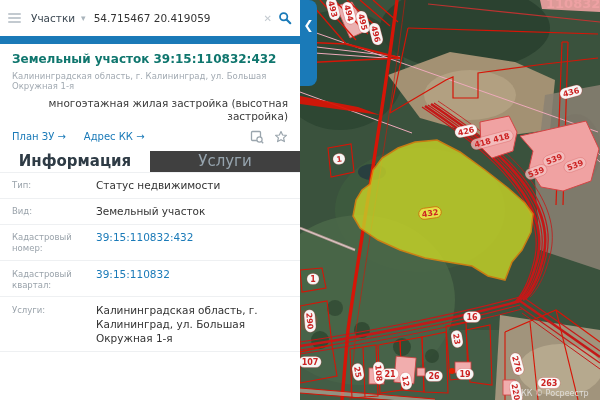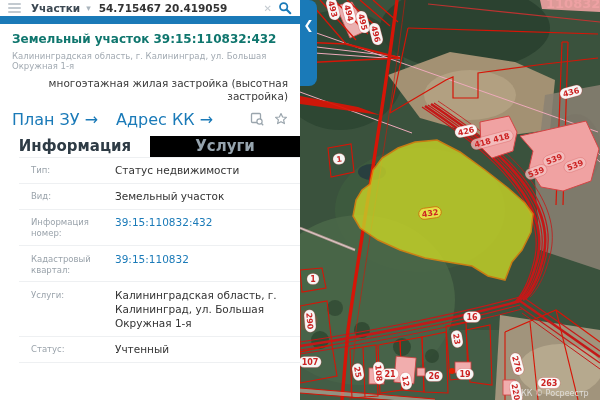--- a/index.html
+++ b/index.html
@@ -1,40 +1,40 @@
 <!DOCTYPE html>
 <html><head>
 <meta charset="utf-8">
 <style>
   html,body{margin:0;padding:0;background:#888;}
   .app{width:600px;height:400px;display:flex;overflow:hidden;position:relative;
        font-family:"DejaVu Sans","Liberation Sans",sans-serif;background:#fff;}
   
   .sidebar{width:300px;height:400px;background:#fff;display:flex;flex-direction:column;overflow:hidden;flex:none;}
-  .searchbar{height:16px;display:flex;align-items:center;padding:0 8px;gap:6px;background:#fff;font-weight:bold;}
+  .searchbar{height:36px;display:flex;align-items:center;padding:0 8px;gap:6px;background:#fff;}
   .burger{display:flex;flex-direction:column;gap:2px;cursor:pointer;}
   .burger span{display:block;width:13px;height:2px;background:#c3cad0;border-radius:1px;}
   .cat{font-size:10.5px;color:#3c4852;margin-left:4px;}
   .chev{font-size:9px;color:#aab4bc;margin-right:2px;}
   .query{font-size:10.5px;color:#333;flex:1;white-space:nowrap;overflow:hidden;}
   .clear{font-size:10px;color:#c3cad0;}
   .mag{width:14px;height:14px;}
   .bluebar{height:8px;background:#1a7ab8;}
   .hdr{padding:8px 12px 7px 12px;}
   .title{font-size:12px;font-weight:bold;color:#0f766e;line-height:1.25;}
   .sub{font-size:8.5px;color:#a2aab2;margin-top:4px;line-height:1.2;}
   .usage{font-size:10.5px;color:#3a3a3a;margin-top:6px;line-height:1.2;text-align:right;}
   .linksrow{display:flex;align-items:center;margin-top:7px;}
-  .plink{font-size:16px;color:#1a7ab8;margin-right:18px;cursor:pointer;text-decoration:none;}
+  .plink{font-size:10px;color:#1a7ab8;margin-right:18px;cursor:pointer;text-decoration:none;}
   .hicons{margin-left:auto;display:flex;gap:10px;align-items:center;}
   .tabs{display:flex;height:21px;flex:none;}
   .tab{flex:1;display:flex;align-items:center;justify-content:center;font-size:15px;cursor:pointer;}
   .tab.active{background:#fff;color:#2e3b45;font-weight:bold;}
-  .tab.inactive{background:#000000;color:#96a4ae;font-weight:bold;}
-  .rows{flex:1;overflow:hidden;margin-left:19px;}
+  .tab.inactive{background:#404040;color:#96a4ae;}
+  .rows{flex:1;overflow:hidden;}
   .row{display:flex;padding:5.5px 0;border-top:1px solid #eef0f2;}
   .rlabel{width:96px;flex:none;padding-left:12px;box-sizing:border-box;font-size:8.5px;color:#9aa3ab;line-height:1.3;padding-top:2px;}
   .rvalue{width:182px;font-size:10.5px;color:#333;line-height:1.35;}
   .rvalue.link{color:#1a7ab8;cursor:pointer;}
   
   .map{width:300px;height:400px;position:relative;flex:none;overflow:hidden;background:#3a523d;}
   .collapse-btn{position:absolute;left:0;top:0;width:17px;height:86px;background:#1a7ab8;
       border-radius:0 8px 8px 0;z-index:5;display:flex;justify-content:center;cursor:pointer;}
   .collapse-btn .c{color:#fff;font-size:12px;font-weight:bold;margin-top:18px;}
   svg text{font-family:"DejaVu Sans",sans-serif;}
@@ -91,34 +91,30 @@
     <div class="rows">
       <div class="row">
         <div class="rlabel">Тип:</div>
         <div class="rvalue">Статус недвижимости</div>
       </div>
       <div class="row">
         <div class="rlabel">Вид:</div>
         <div class="rvalue">Земельный участок</div>
       </div>
       <div class="row">
-        <div class="rlabel">Информация номер:</div>
+        <div class="rlabel">Кадастровый номер:</div>
         <div class="rvalue link">39:15:110832:432</div>
       </div>
       <div class="row">
         <div class="rlabel">Кадастровый квартал:</div>
         <div class="rvalue link">39:15:110832</div>
       </div>
       <div class="row">
         <div class="rlabel">Услуги:</div>
         <div class="rvalue">Калининградская область, г. Калининград, ул. Большая Окружная 1-я</div>
-      </div>
-      <div class="row">
-        <div class="rlabel">Статус:</div>
-        <div class="rvalue">Учтенный</div>
       </div>
       <div class="row">
         
         
       </div>
 
     </div>
   </div>
 
   <div class="map">

